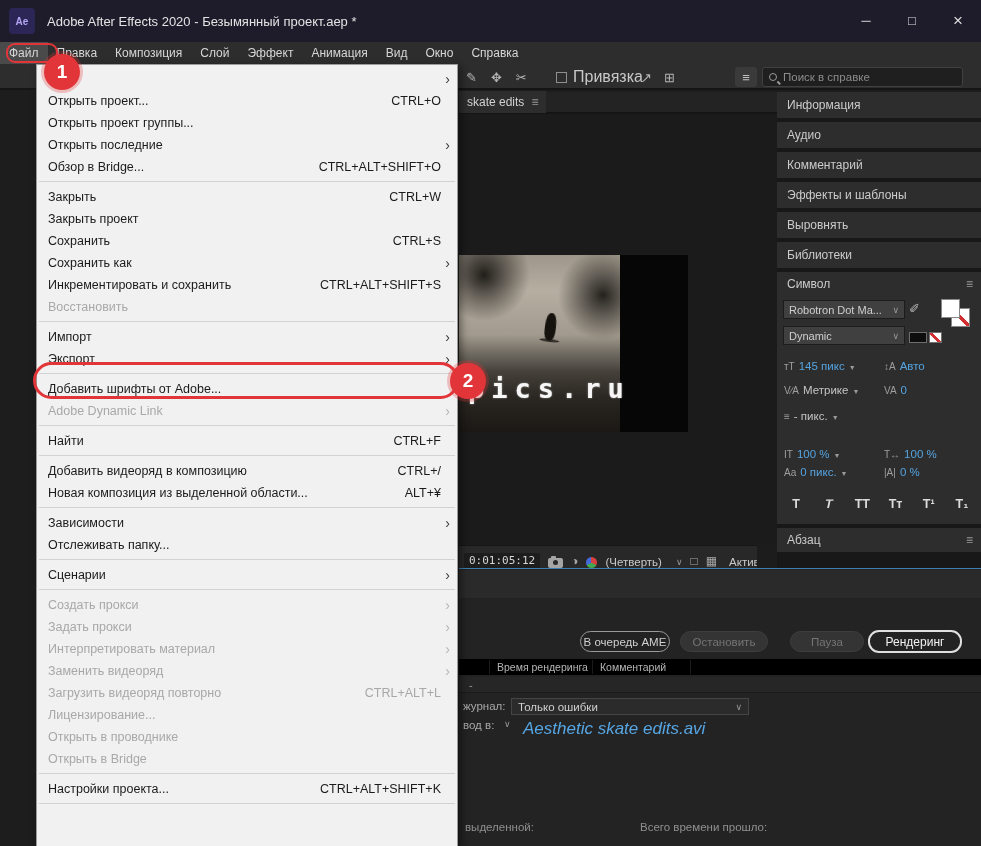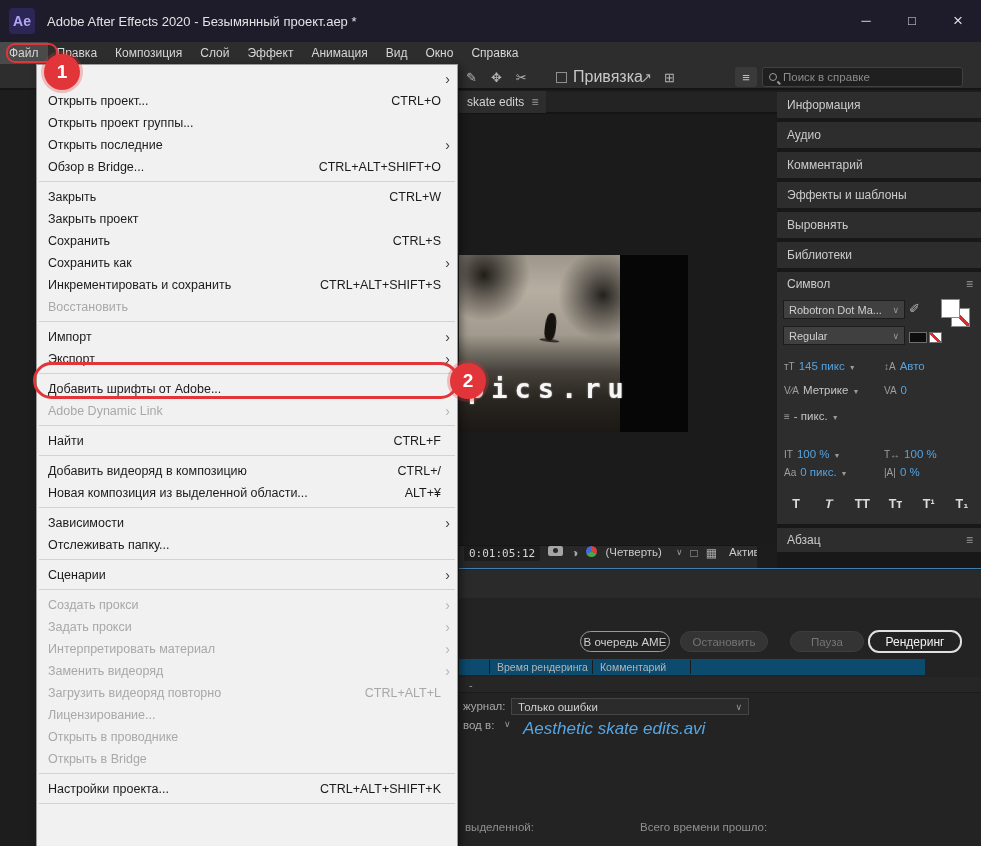--- a/index.html
+++ b/index.html
@@ -1,21 +1,21 @@
 <!DOCTYPE html>
 <html><head>
 <meta charset="utf-8">
 <style>
   * { margin:0; padding:0; box-sizing:border-box; }
   body { background:#000; font-family:"Liberation Sans", sans-serif; }
   .screen { position:relative; width:981px; height:846px; background:#1d1d1d; overflow:hidden; font-family:"Liberation Sans", sans-serif; }
 
   
   .titlebar { position:absolute; left:0; top:0; width:981px; height:42px; background:#1e1b2b; display:flex; align-items:center; z-index:5; }
-  .app-icon { width:26px; height:26px; margin-left:9px; background:#2c2656; color:#b5a6f5; border-radius:4px; font-size:14px; font-weight:bold; display:flex; align-items:center; justify-content:center; }
+  .app-icon { width:26px; height:26px; margin-left:9px; background:#2c2656; color:#b5a6f5; border-radius:4px; font-size:10px; font-weight:bold; display:flex; align-items:center; justify-content:center; }
   .win-title { margin-left:12px; font-size:13px; color:#e3e3e3; }
   .win-controls { margin-left:auto; display:flex; }
   .win-btn { width:46px; height:42px; line-height:42px; text-align:center; color:#dcdcdc; font-size:13px; cursor:default; }
   .win-btn.close { font-size:17px; }
 
   
   .menubar { position:absolute; left:0; top:42px; width:981px; height:22px; background:#2d2d2d; display:flex; z-index:5; }
   .mb-item { padding:0 9px; line-height:22px; font-size:12px; color:#d6d6d6; }
   .mb-item.active { background:#4a4a4a; }
 
@@ -42,21 +42,21 @@
   .comp-area { position:relative; height:429px; background:#1b1b1b; overflow:hidden; }
   .video { position:absolute; left:0; top:141px; width:229px; height:177px; }
   .video-photo { position:absolute; left:0; top:0; width:161px; height:177px;
     background:linear-gradient(180deg,#9d968a 0%,#b6aea1 20%,#a29a8e 45%,#6e6960 56%,#45403a 66%,#2b2722 80%,#1b1815 100%); overflow:hidden; }
   .video-photo::before { content:""; position:absolute; left:-30px; top:-30px; width:110px; height:100px; background:radial-gradient(circle, rgba(25,22,18,.95) 0%, rgba(25,22,18,0) 62%); }
   .video-photo::after { content:""; position:absolute; right:-28px; top:-20px; width:90px; height:120px; background:radial-gradient(circle, rgba(20,18,15,.9) 0%, rgba(20,18,15,0) 60%); }
   .skater { position:absolute; left:86px; top:58px; width:11px; height:27px; background:#16130f; border-radius:45% 45% 35% 35%; transform:rotate(7deg); filter:blur(.6px); }
   .skater::after { content:""; position:absolute; left:-4px; top:26px; width:20px; height:3px; background:rgba(15,13,10,.8); border-radius:50%; }
   .video-black { position:absolute; left:161px; top:0; width:68px; height:177px; background:#060606; }
   .watermark { position:absolute; left:9px; top:118px; font-family:"DejaVu Sans Mono", monospace; font-size:27px; font-weight:bold; letter-spacing:7px; color:#f7f7f7; text-shadow:0 0 2px rgba(255,255,255,.55); z-index:2; }
-  .viewer-footer { position:absolute; left:0; bottom:0; width:298px; height:23px; background:#282828; border-top:1px solid #151515; display:flex; align-items:flex-start; gap:8px; padding-left:5px; overflow:hidden; white-space:nowrap; }
+  .viewer-footer { position:absolute; left:0; bottom:0; width:298px; height:23px; background:#282828; border-top:1px solid #151515; display:flex; align-items:flex-end; gap:8px; padding-left:5px; overflow:hidden; white-space:nowrap; }
   .timecode { background:#1d1d1d; color:#d6d6d6; font-family:"DejaVu Sans Mono", monospace; font-size:11px; padding:1px 5px; border-radius:2px; }
   .cam-icon { position:relative; width:15px; height:10px; background:#a5a5a5; border-radius:2px; flex:0 0 auto; }
   .cam-icon::before { content:""; position:absolute; left:3px; top:-2px; width:5px; height:3px; background:#a5a5a5; border-radius:1px; }
   .cam-icon .lens { position:absolute; left:5px; top:2px; width:5px; height:5px; border-radius:50%; background:#282828; }
   .glyph-btn { color:#a8a8a8; font-size:12px; }
   .channels { width:11px; height:11px; border-radius:50%; background:conic-gradient(#d94040 0 120deg, #44a84e 0 240deg, #4468d9 0 360deg); flex:0 0 auto; }
   .res-select { color:#c9c9c9; font-size:11.5px; display:flex; align-items:center; gap:14px; }
   .res-select .chev { color:#9a9a9a; font-size:9px; }
   .cam-label { color:#c9c9c9; font-size:11.5px; margin-left:4px; }
 
@@ -88,21 +88,21 @@
 
   
   .bottom { position:absolute; left:459px; top:568px; width:522px; height:278px; background:#232323; border-top:1px solid #3f7fae; z-index:1; }
   .band1 { position:absolute; left:0; top:1px; width:522px; height:28px; background:#2a2a2a; }
   .pill { position:absolute; height:21px; border-radius:11px; font-size:11.5px; display:flex; align-items:center; justify-content:center; }
   .pill.outline { left:121px; top:62px; width:90px; border:1px solid #9a9a9a; color:#d0d0d0; }
   .pill.disabled { background:#343434; color:#757575; border:1px solid #3e3e3e; }
   .pill.stop { left:221px; top:62px; width:88px; }
   .pill.pause { left:331px; top:62px; width:74px; }
   .pill.render { left:409px; top:61px; width:94px; height:23px; border:2px solid #e0e0e0; color:#f2f2f2; font-size:12px; }
-  .rq-headers { position:absolute; left:0; top:90px; width:466px; height:16px; background:#0c4a6e; }
+  .rq-headers { position:absolute; left:0; top:90px; width:522px; height:16px; background:#000000; }
   .rq-headers .hd { position:absolute; top:0; line-height:16px; font-size:10.5px; color:#b5b5b5; }
   .hd.h1 { left:38px; } .hd.h2 { left:141px; }
   .vl { position:absolute; top:1px; width:1px; height:14px; background:#1b1b1b; }
   .rq-row { position:absolute; left:0; top:108px; width:522px; height:16px; background:#262626; border-bottom:1px solid #1b1b1b; color:#9a9a9a; font-size:11px; line-height:16px; padding-left:10px; }
   .rq-log { position:absolute; left:0; top:129px; width:522px; height:17px; }
   .rq-log .lbl, .rq-out .lbl { position:absolute; left:4px; top:2px; font-size:11.5px; color:#a8a8a8; }
   .combo { position:absolute; left:52px; top:0; width:238px; height:17px; background:#2b2b2b; border:1px solid #454545; color:#cfcfcf; font-size:11.5px; display:flex; align-items:center; justify-content:space-between; padding:0 6px; }
   .combo .chev { color:#9a9a9a; font-size:9px; }
   .rq-out { position:absolute; left:0; top:148px; width:522px; height:17px; }
   .mini-chev { position:absolute; left:45px; top:2px; color:#9a9a9a; font-size:9px; }
@@ -226,21 +226,21 @@
       <div class="char-body">
         <span class="select" style="left:6px; top:4px;">
           <span>Robotron Dot Ma...</span>
           <span class="chev">∨</span>
         </span>
         <span class="eyedrop" style="left:132px; top:5px;">✐</span>
         <span class="sw stroke" style="left:174px; top:12px;"></span>
         <span class="sw fill" style="left:164px; top:3px;"></span>
 
         <span class="select" style="left:6px; top:30px;">
-          <span>Regular</span>
+          <span>Dynamic</span>
           <span class="chev">∨</span>
         </span>
         <span class="chip black" style="left:132px; top:36px;"></span>
         <span class="chip none" style="left:152px; top:36px;"></span>
 
         <div class="cr" style="top:60px;">
           <div class="half">
             <span class="ci">тT</span>
             <span class="cv blue">145 пикс</span>
             <span class="dd">▼</span>

